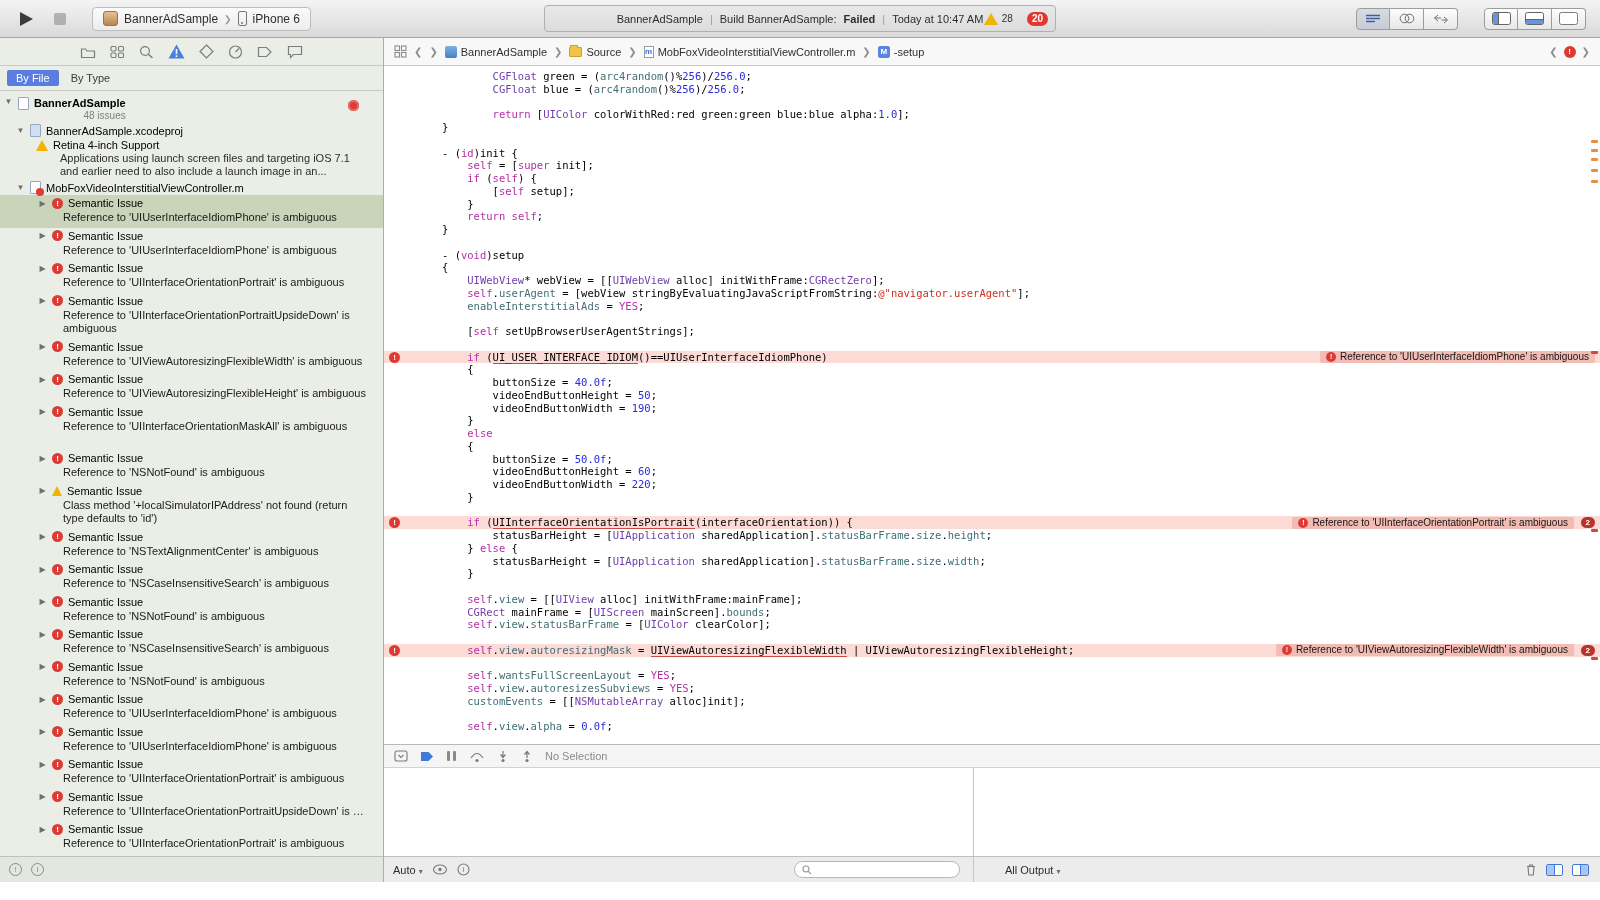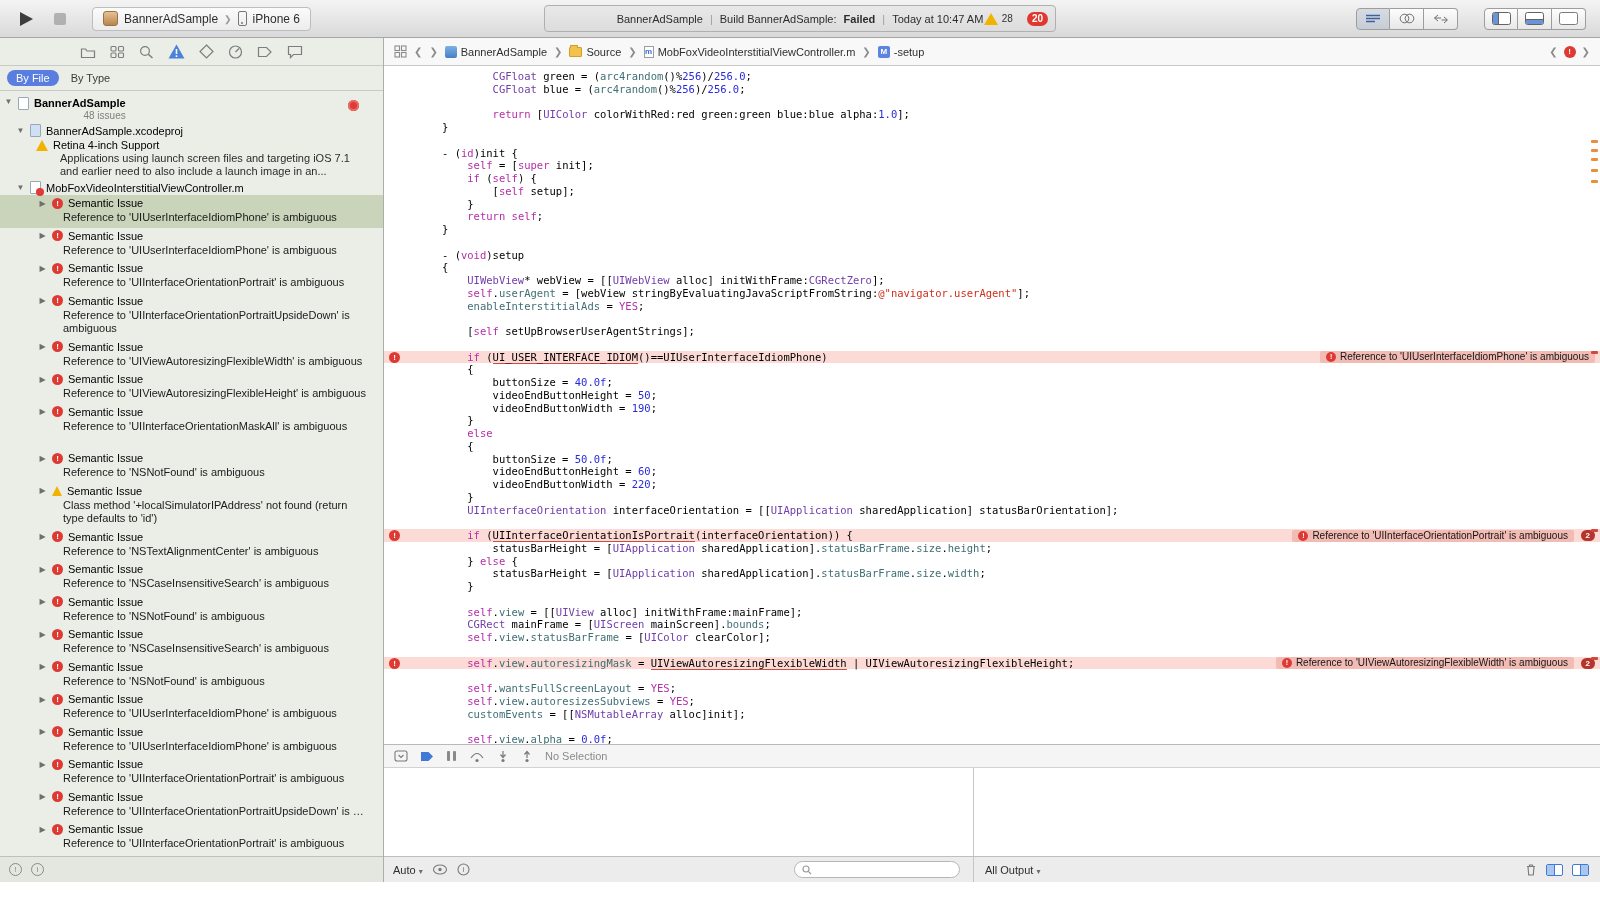--- a/index.html
+++ b/index.html
@@ -42,21 +42,21 @@
 
   
   .main { height:844px; flex:none; display:flex; min-height:0; }
   .white-strip { flex:1; background:#fff; }
 
   
   .navigator { width:384px; flex:none; display:flex; flex-direction:column; background:#eaeee7; border-right:1px solid #adadad; }
   .nav-iconbar { height:28px; flex:none; border-bottom:1px solid #c7cbc4; display:flex; align-items:center; justify-content:center; gap:14px; }
   .nav-ic { display:flex; align-items:center; }
   .nav-tabs { height:25px; flex:none; border-bottom:1px solid #c7cbc4; display:flex; align-items:center; gap:12px; padding:0 7px; }
-  .tab-byfile { background:#5a7de0; color:#fff; border-radius:8px; padding:2px 9px; font-size:11px; }
+  .tab-byfile { background:#5a7de0; color:#fff; border-radius:2px; padding:2px 9px; font-size:11px; }
   .tab-bytype { color:#3a3a3a; font-size:11px; }
   .nav-tree { flex:1; overflow:hidden; font-size:11px; color:#000; padding-top:4px; position:relative; }
   .trow { display:flex; align-items:center; gap:5px; padding:1px 4px; position:relative; }
   .disc { width:9px; flex:none; color:#6f6f6f; font-size:8px; text-align:center; }
   .proj-row { align-items:flex-start; padding-top:2px; }
   .proj-name { font-weight:bold; line-height:13px; }
   .t-sub { color:#7f7f7f; font-size:10px; line-height:12px;text-align:right; }
   .red-dot { position:absolute; right:24px; top:5px; width:11px; height:11px; border-radius:50%; background:#e03a36; box-shadow:inset 0 0 0 2px #e76a63; }
   .ic-doc { width:11px; height:13px; background:#fff; border:1px solid #98a7bc; border-radius:1px; position:relative; flex:none; }
   .ic-doc.blue { background:#cfe0f4; }
@@ -107,21 +107,21 @@
   .err-badge { position:absolute; right:5px; top:1px; background:#b5352c; color:#fff; border-radius:6px; font:bold 8px/11px "Liberation Sans",sans-serif; padding:0 5px; height:11px; }
   .ticks { position:absolute; right:2px; top:0; bottom:0; width:7px; }
   .tick { position:absolute; width:7px; height:2.5px; border-radius:1px; }
   .tick.o { background:#eb8f3c; } .tick.r { background:#d5463d; }
 
   .debugbar { height:24px; flex:none; border-top:1px solid #b9b9b9; border-bottom:1px solid #d2d2d2; background:#f5f5f5; display:flex; align-items:center; gap:12px; padding:0 10px; font-size:11px; }
   .dbg-lbl { color:#8a8a8a; }
   .debug-panes { height:88px; flex:none; display:flex; background:#fff; }
   .vars { width:590px; flex:none; border-right:1px solid #c6c6c6; }
   .console { flex:1; }
-  .bottom-bars { height:26px; flex:none; display:flex; border-top:1px solid #bfbfbf; background:#ececec; font-size:11px; color:#2e2e2e; }
+  .bottom-bars { height:26px; flex:none; display:flex; border-top:1px solid #bfbfbf; background:#ececec; font-size:11px; color:#2e2e2e;gap:20px; }
   .vars-bar { width:590px; flex:none; border-right:1px solid #c6c6c6; display:flex; align-items:center; gap:9px; padding:0 9px; }
   .console-bar { flex:1; display:flex; align-items:center; gap:9px; padding:0 11px; }
   .dd-chev { color:#6d6d6d; font-size:8px; }
   .filter-field { margin-left:auto; margin-right:4px; width:166px; height:17px; background:#fff; border:1px solid #b6b6b6; border-radius:9px; display:flex; align-items:center; gap:4px; padding:0 7px; }
   .pane-ic { width:17px; height:12px; border:1px solid #4179d8; border-radius:2px; position:relative; overflow:hidden; background:#fff; }
   .pane-ic i { position:absolute; top:0; bottom:0; background:#a9c6ef; }
   .pane-ic.pl i { left:0; width:8px; border-right:1px solid #4179d8; }
   .pane-ic.pr i { right:0; width:8px; border-left:1px solid #4179d8; }
 </style>
 </head>
@@ -526,21 +526,20 @@
             <div class="cl"><span>        buttonSize = </span><span class="sx-n">40.0f</span><span>;</span></div>
             <div class="cl"><span>        videoEndButtonHeight = </span><span class="sx-n">50</span><span>;</span></div>
             <div class="cl"><span>        videoEndButtonWidth = </span><span class="sx-n">190</span><span>;</span></div>
             <div class="cl"><span>    }</span></div>
             <div class="cl"><span>    </span><span class="sx-k">else</span></div>
             <div class="cl"><span>    {</span></div>
             <div class="cl"><span>        buttonSize = </span><span class="sx-n">50.0f</span><span>;</span></div>
             <div class="cl"><span>        videoEndButtonHeight = </span><span class="sx-n">60</span><span>;</span></div>
             <div class="cl"><span>        videoEndButtonWidth = </span><span class="sx-n">220</span><span>;</span></div>
             <div class="cl"><span>    }</span></div>
-            <div class="cl"><span>    </span><span class="sx-t">UIInterfaceOrientation</span><span> interfaceOrientation = [[</span><span class="sx-t">UIApplication</span><span> sharedApplication] statusBarOrientation];</span></div>
             <div class="cl"></div>
             <div class="cl errline"><span>    </span><span class="sx-k">if</span><span> (</span><span class="sx-u">UIInterfaceOrientationIsPortrait</span><span>(interfaceOrientation)) {</span><span class="gut-err">!</span><span class="err-chip">
                 <span class="chip-ic">!</span>
                 <span>Reference to 'UIInterfaceOrientationPortrait' is ambiguous</span>
               </span><span class="err-badge">2</span></div>
             <div class="cl"><span>        statusBarHeight = [</span><span class="sx-t">UIApplication</span><span> sharedApplication].</span><span class="sx-v">statusBarFrame</span><span>.</span><span class="sx-v">size</span><span>.</span><span class="sx-v">height</span><span>;</span></div>
             <div class="cl"><span>    } </span><span class="sx-k">else</span><span> {</span></div>
             <div class="cl"><span>        statusBarHeight = [</span><span class="sx-t">UIApplication</span><span> sharedApplication].</span><span class="sx-v">statusBarFrame</span><span>.</span><span class="sx-v">size</span><span>.</span><span class="sx-v">width</span><span>;</span></div>
             <div class="cl"><span>    }</span></div>
             <div class="cl"></div>

